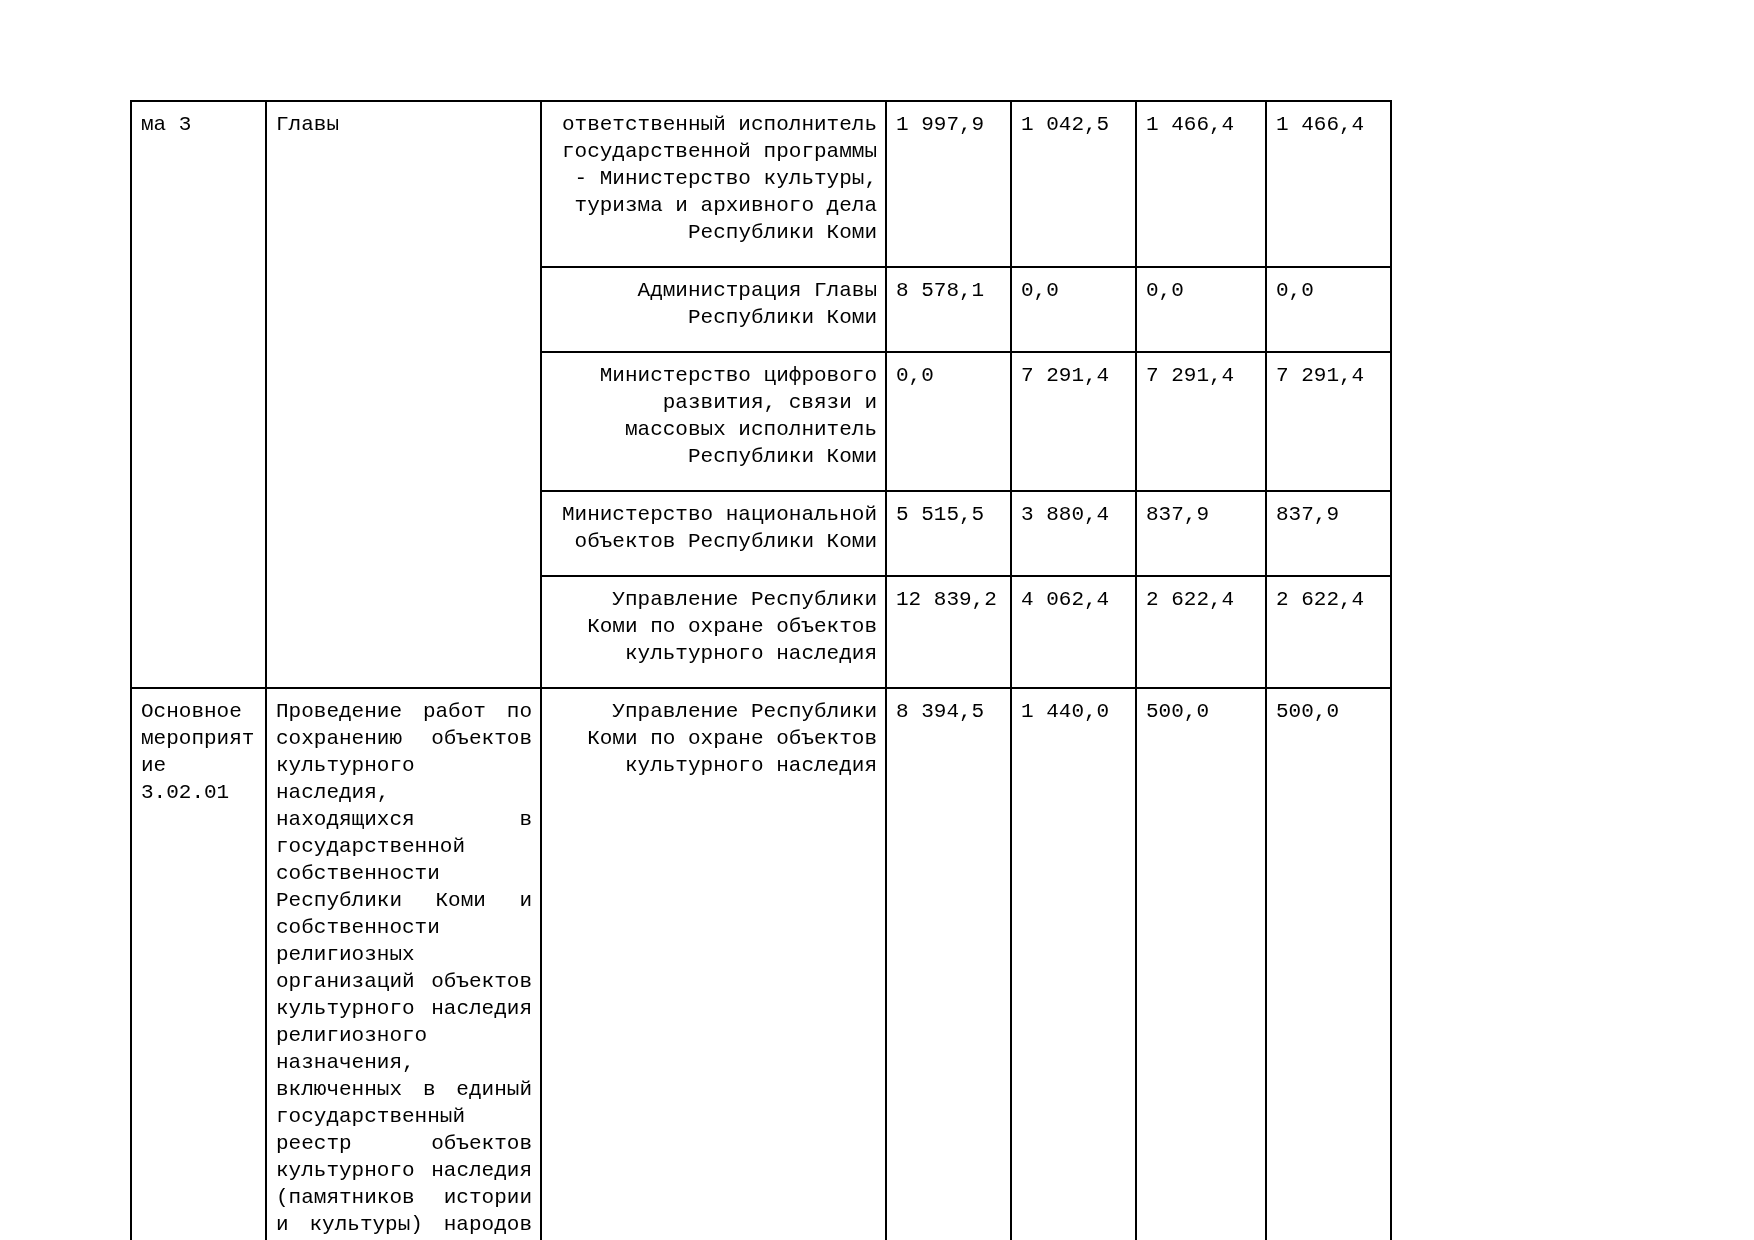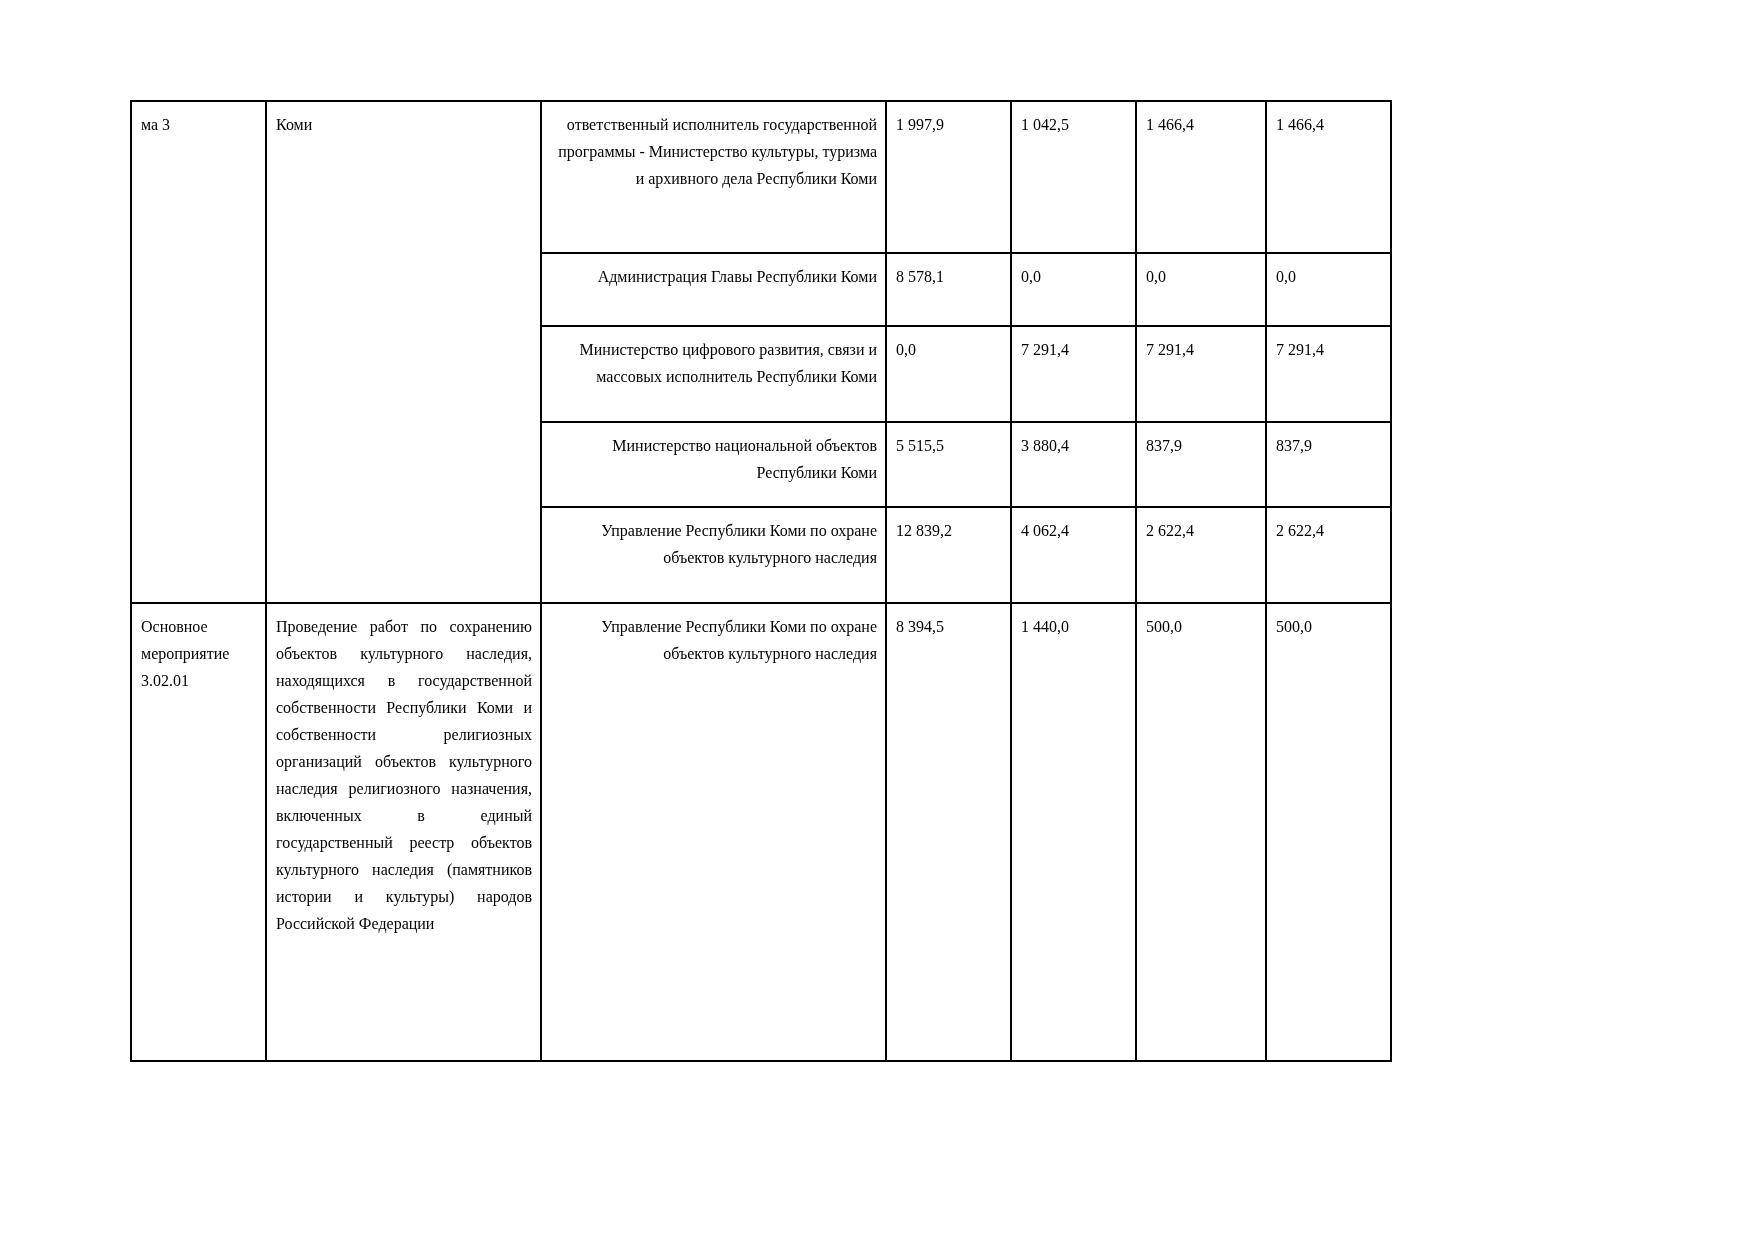--- a/index.html
+++ b/index.html
@@ -21,24 +21,25 @@
     position: absolute;
     left: 130px;
     top: 100px;
     width: 1260px;
     border-collapse: collapse;
     table-layout: fixed;
   }
   table.budget td {
     border: 2px solid #000000;
     vertical-align: top;
-    font-size: 16px;
+    font-size: 21px;
     line-height: 27px;
     padding: 9px 8px 20px 9px;
     word-wrap: break-word;
+    font-family: Liberation Mono, monospace;
   }
   td.num {
     text-align: left;
     white-space: nowrap;
     padding-top: 11px;
   }
   td.exec {
     text-align: right;
   }
   td.justify {
@@ -59,21 +60,21 @@
       <col style="width:275px">
       <col style="width:345px">
       <col style="width:125px">
       <col style="width:125px">
       <col style="width:130px">
       <col style="width:125px">
     </colgroup>
     <tbody>
       <tr style="height:152px">
         <td class="plain" rowspan="5">ма 3</td>
-        <td class="plain" rowspan="5">Коми</td>
+        <td class="plain" rowspan="5">Главы</td>
         <td class="exec">ответственный исполнитель государственной программы - Министерство культуры, туризма и архивного дела Республики Коми</td>
         <td class="num">1 997,9</td>
         <td class="num">1 042,5</td>
         <td class="num">1 466,4</td>
         <td class="num">1 466,4</td>
       </tr>
       <tr style="height:73px">
         <td class="exec">Администрация Главы Республики Коми</td>
         <td class="num">8 578,1</td>
         <td class="num">0,0</td>

